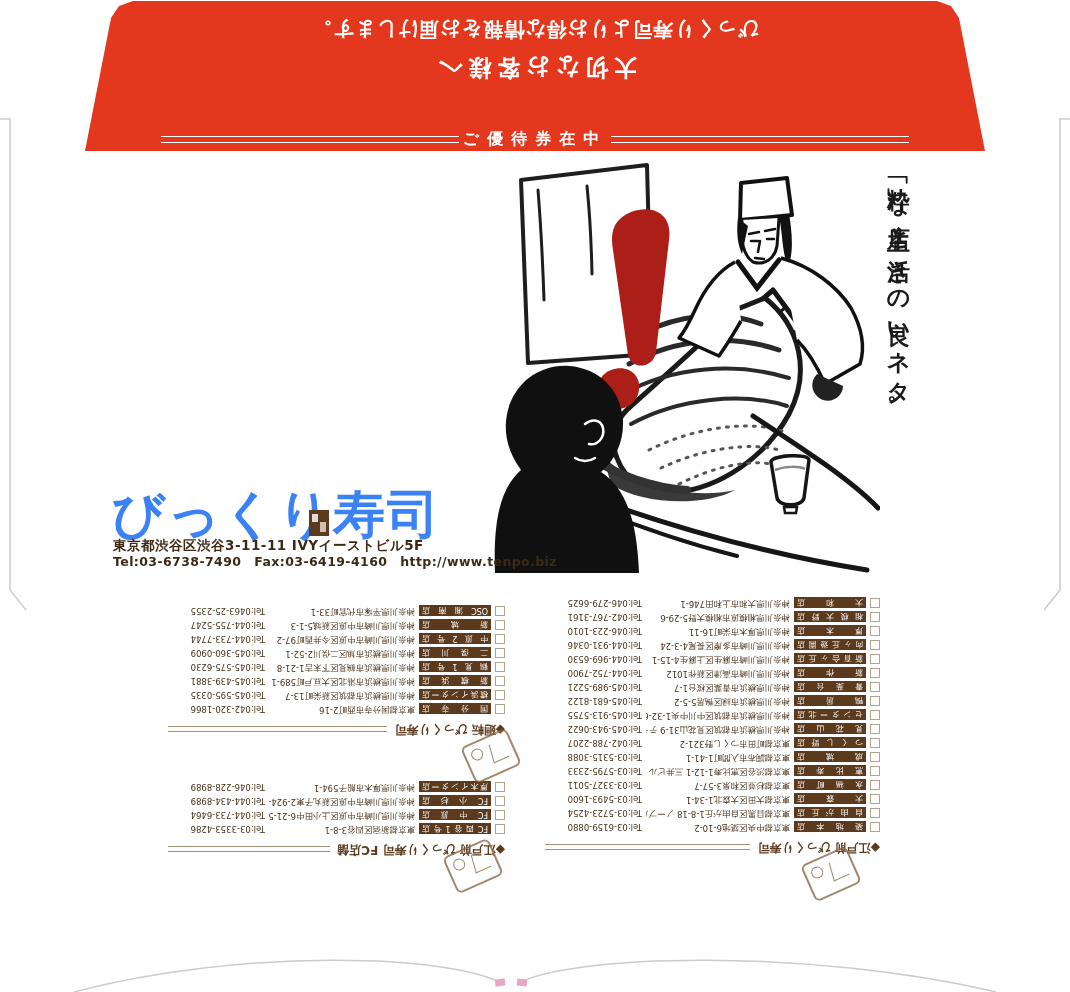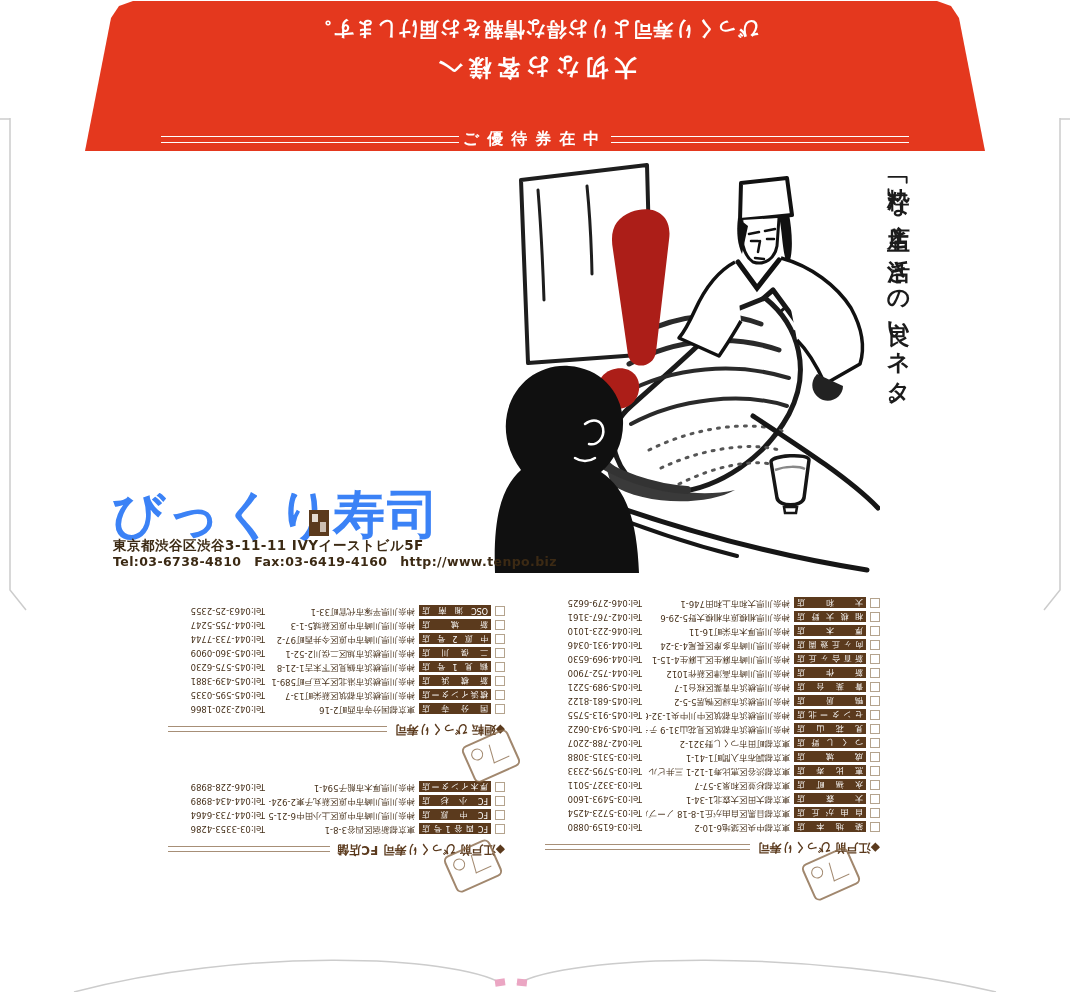--- a/index.html
+++ b/index.html
@@ -160,21 +160,21 @@
       <path d="M150 266 c8 -6 16 -4 18 4 c2 10 -6 18 -14 16"></path>
       <path d="M140 300 c6 4 14 4 20 0"></path>
     </g>
   </svg>
 
   <div class="tagline">「粋」な店主と活きの良いネタ。</div>
 
   <div class="logo">びっくり寿司</div>
   <div class="logo-seal"></div>
   <div class="addr1">東京都渋谷区渋谷3-11-11 IVYイーストビル5F</div>
-  <div class="addr2">Tel:03-6738-4810　Fax:03-6419-4160　http://www.tenpo.biz</div>
+  <div class="addr2">Tel:03-6738-7490　Fax:03-6419-4160　http://www.tenpo.biz</div>
 
   <section class="store-group" id="g0">
     <h3 class="group-title">
       <span class="title-text">◆江戸前 びっくり寿司</span>
       <span class="title-rule"></span>
     </h3>
     <div class="group-rows">
   <div class="store-row">
     <span class="chk"></span>
     <span class="store-label">築地本店</span>

